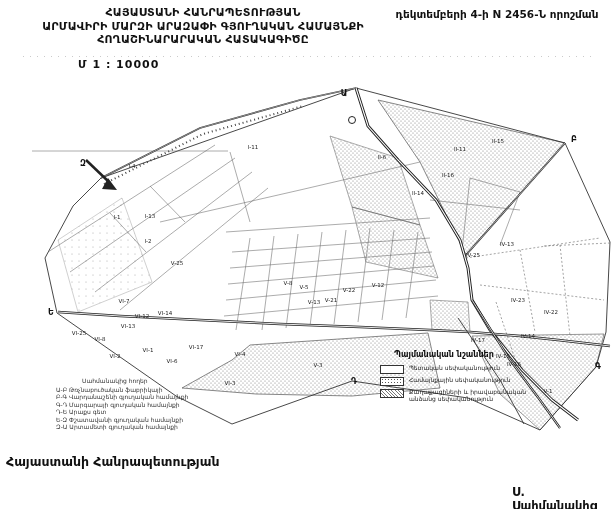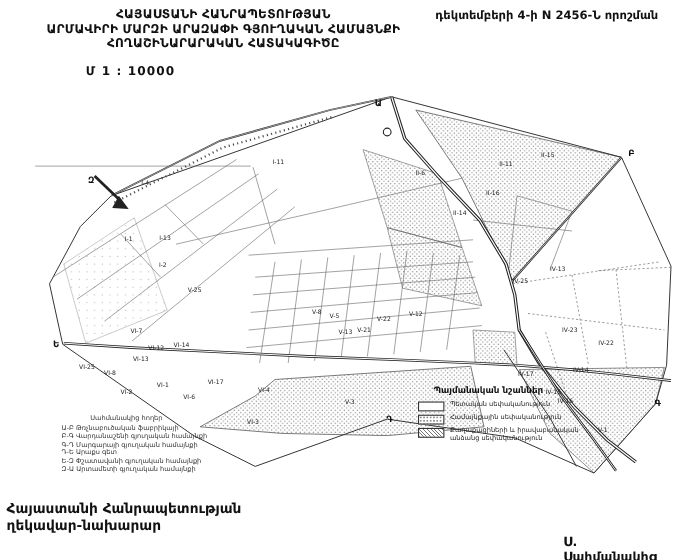--- a/index.html
+++ b/index.html
@@ -215,15 +215,14 @@
       <div>Բ-Գ Վարդանաշենի գյուղական համայնքի</div>
       <div>Գ-Դ Մարգարայի գյուղական համայնքի</div>
       <div>Դ-Ե Արաքս գետ</div>
       <div>Ե-Զ Փշատավանի գյուղական համայնքի</div>
       <div>Զ-Ա Արտամետի գյուղական համայնքի</div>
     </div>
 </div>
 
 <div class="abs footer-left">
   <div>Հայաստանի Հանրապետության</div>
-  <div>ղեկավար-նախարար</div>
 </div>
 <div class="abs signature">Ս. Սահմանակից</div>
 
 </body></html>

